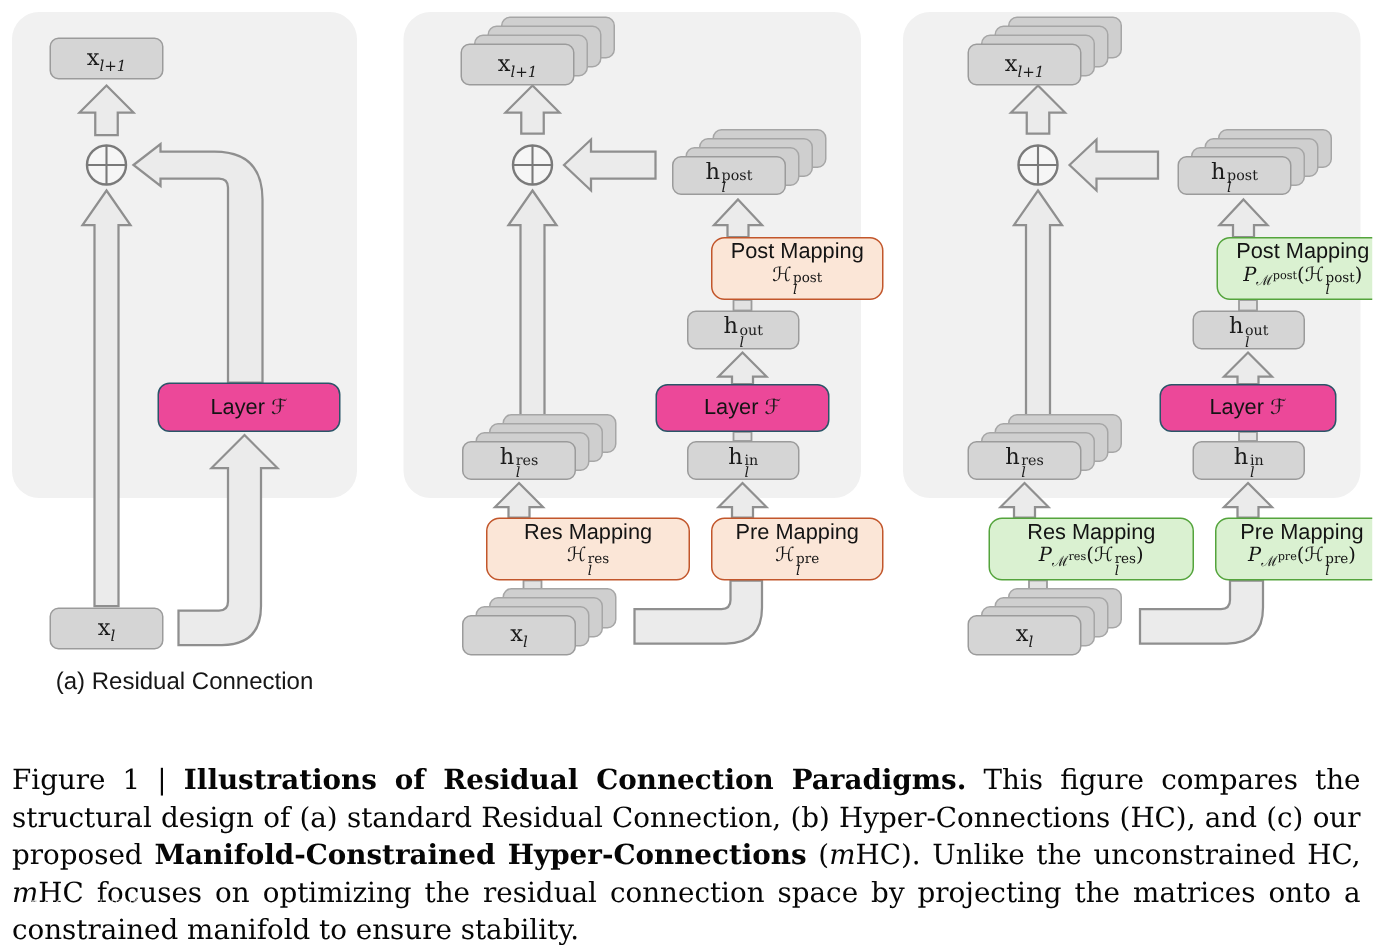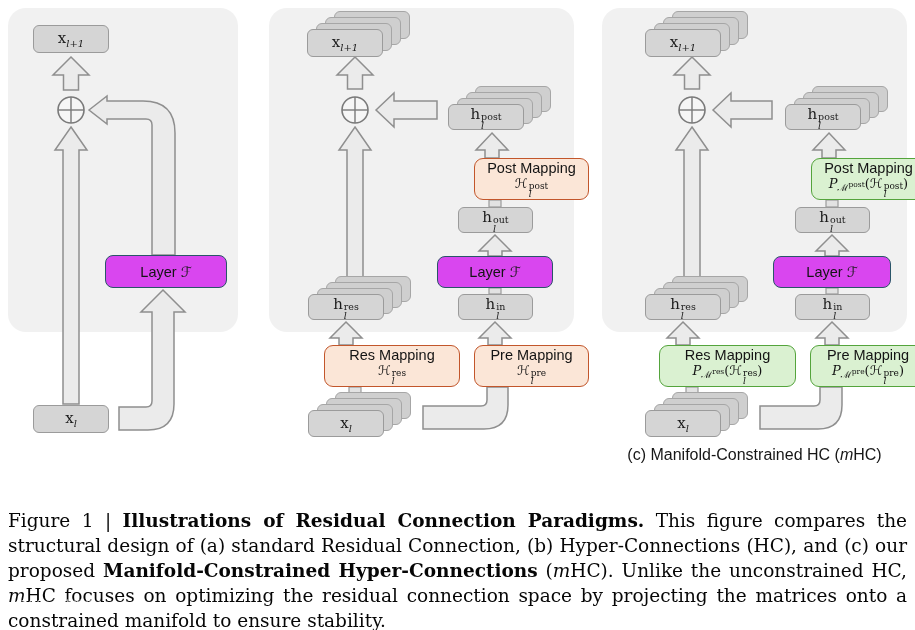--- a/index.html
+++ b/index.html
@@ -3,21 +3,21 @@
 <meta charset="utf-8">
 <style>
   html,body{margin:0;padding:0;background:#ffffff;}
   .page{position:relative;width:915px;height:630px;background:#ffffff;overflow:hidden;
         font-family:"Liberation Sans",sans-serif;}
   .panel{position:absolute;top:8px;height:324px;background:#f1f1f1;border-radius:18px;}
   .panel svg{position:absolute;left:0;top:0;pointer-events:none;}
   .node{position:absolute;box-sizing:border-box;background:#d5d5d5;border:1.4px solid #9b9b9b;
         border-radius:6px;display:flex;align-items:center;justify-content:center;color:#1b1b1b;}
   .ghost{background:#cfcfcf;border-color:#a6a6a6;}
-  .blue{background:#d946ef;border-color:#2a5568;border-width:1.6px;border-radius:8px;}
+  .blue{background:#ec4899;border-color:#2a5568;border-width:1.6px;border-radius:8px;}
   .orange{background:#fbe6d7;border-color:#c2562b;}
   .green{background:#daf1d1;border-color:#54a43c;}
   .map{flex-direction:column;border-radius:9px;border-width:1.6px;line-height:1.06;row-gap:1px;margin-left:36px;}
   .map-title{font-family:"Liberation Sans",sans-serif;font-size:14.5px;color:#141414;}
   .map-formula{font-family:"DejaVu Serif",serif;font-size:13px;color:#141414;}
   .mathtxt{font-family:"DejaVu Serif",serif;font-size:15px;}
   .ss{display:inline-flex;flex-direction:column;align-items:flex-start;margin-left:1px;transform:translateY(1px);}
   .ss .sp{font-size:9.5px;line-height:8.5px;font-style:normal;}
   .ss .sb{font-size:9.5px;line-height:8.5px;font-style:italic;}
   .fm .sp,.fm .sb{font-size:9px;line-height:8px;}
@@ -239,18 +239,18 @@
           </span><span>)</span></div>
     </div>
     <div class="node ghost" style="left:70px;top:384px;width:76px;height:27px;"></div>
     <div class="node ghost" style="left:61px;top:390px;width:76px;height:27px;"></div>
     <div class="node ghost" style="left:52px;top:396px;width:76px;height:27px;"></div>
     <div class="node mathtxt" style="left:43px;top:402px;width:76px;height:27px;">
       <span><span>x</span><sub class="simple">l</sub></span>
     </div>
   </section>
 
-  <div class="pcap" style="left:602px;width:305px;"><span>(c) Manifold-Constrained HC (</span><span class="i">m</span><span>HC)</span></div>
+  <div class="pcap" style="left:8px;width:230px;">(a) Residual Connection</div>
 
   <p class="figcap"><span>Figure 1 | </span><span class="b">Illustrations of Residual Connection Paradigms.</span><span> This figure compares the structural design of (a) standard Residual Connection, (b) Hyper-Connections (HC), and (c) our proposed </span><span class="b">Manifold-Constrained Hyper-Connections</span><span> (</span><span class="i">m</span><span>HC). Unlike the unconstrained HC, </span><span class="i">m</span><span>HC focuses on optimizing the residual connection space by projecting the matrices onto a constrained manifold to ensure stability.</span></p>
 
   <div class="wm">K100 大数据培</div>
 </div>
 
 </body></html>

